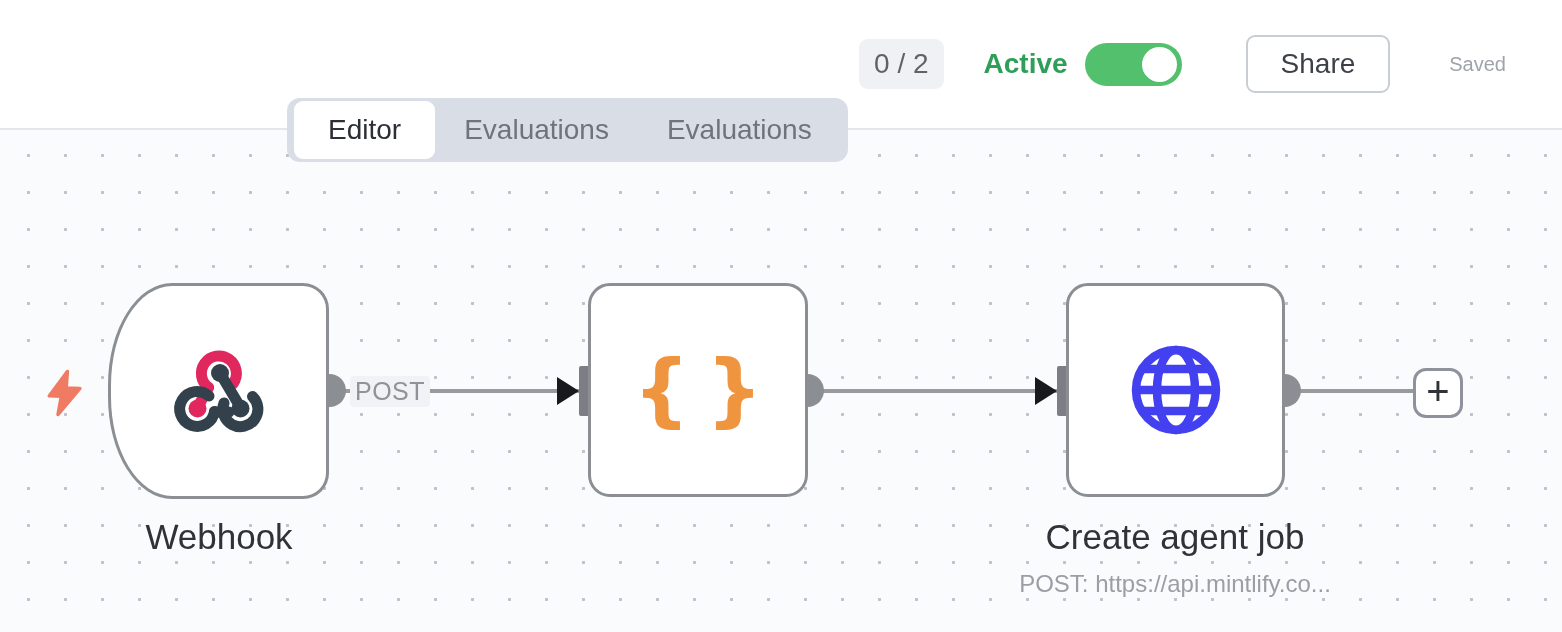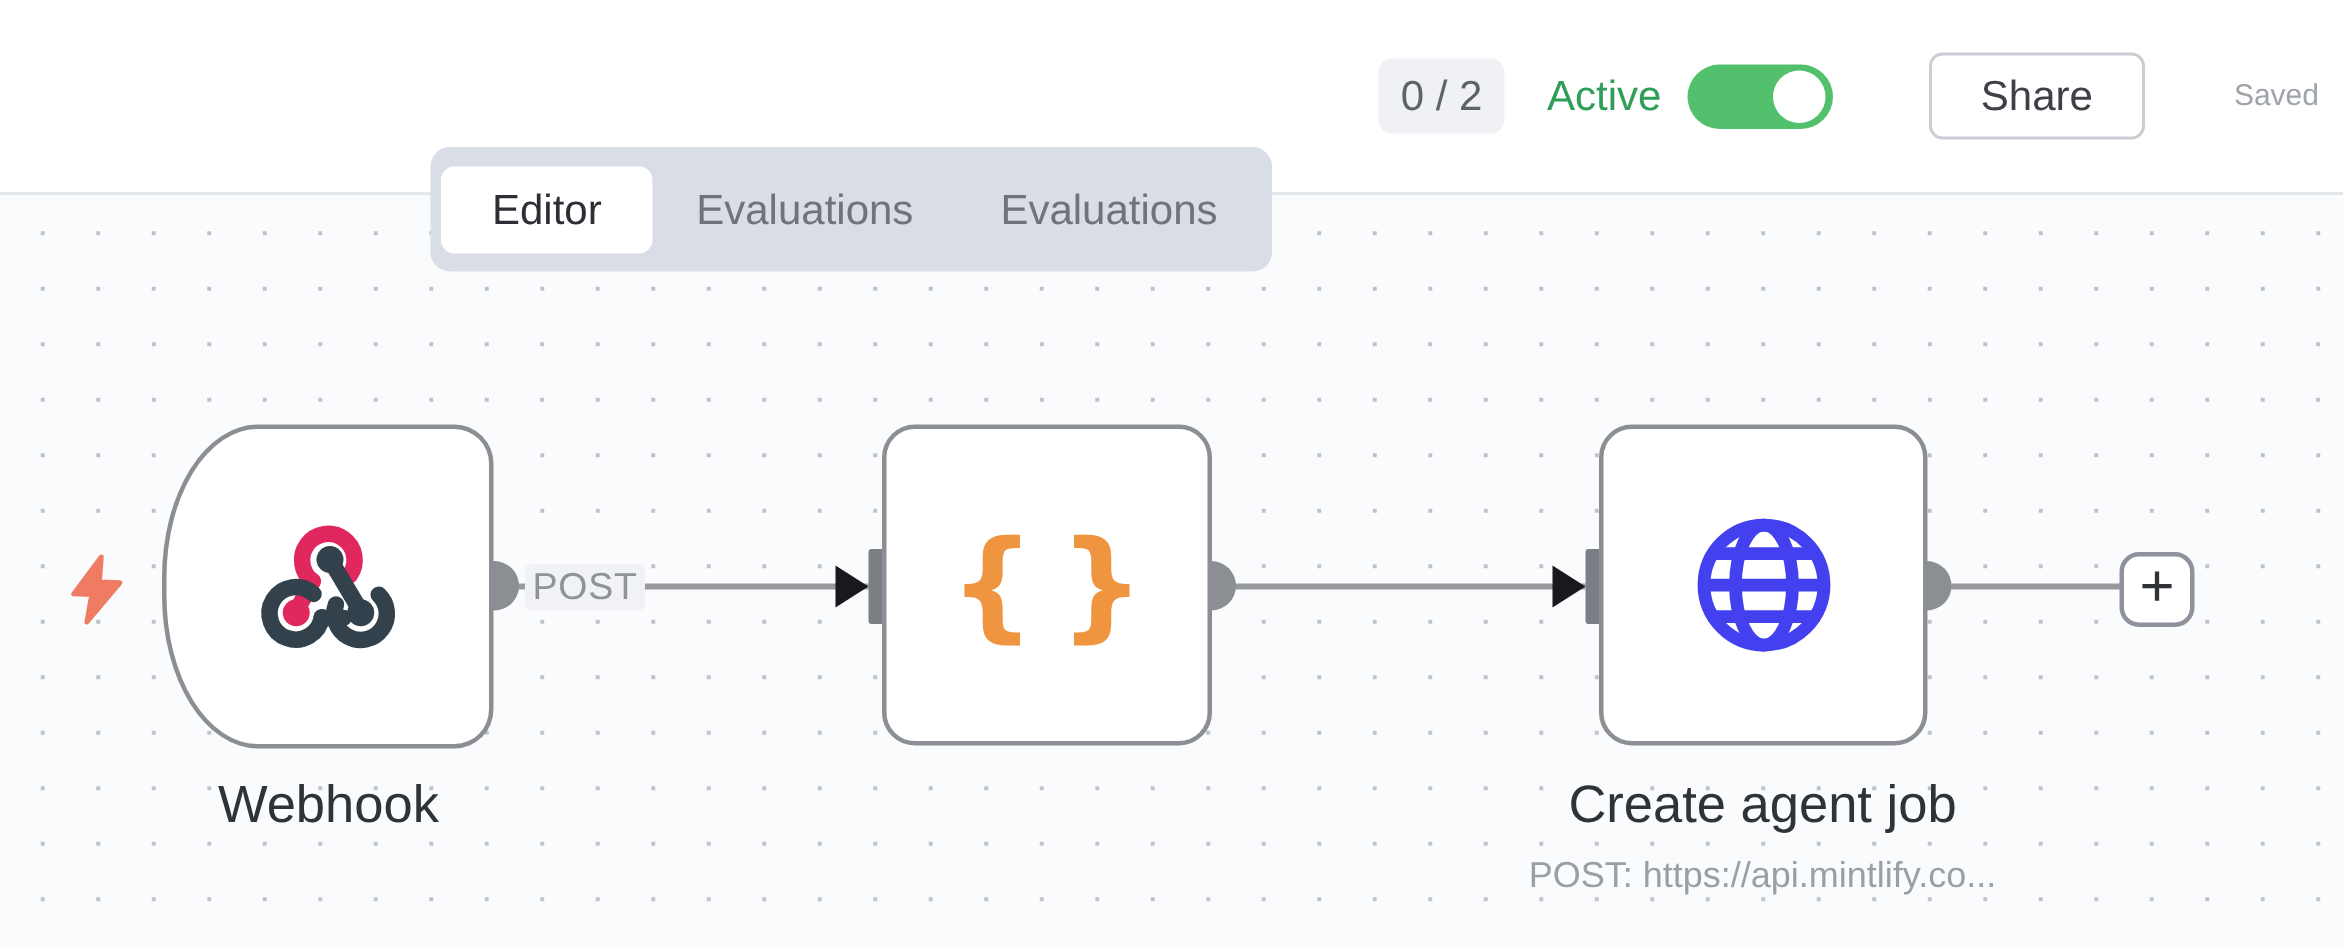--- a/index.html
+++ b/index.html
@@ -9,29 +9,29 @@
     background: #ffffff;
     position: relative;
   }
 
   
   .header {
     position: absolute; top: 0; left: 0; right: 0; height: 130px;
     background: #ffffff;
     border-bottom: 2px solid #e3e6eb;
     display: flex; align-items: center; justify-content: flex-end;
-    padding-right: 16px; z-index: 4;
+    padding-right: 56px; z-index: 4;
   }
   .issue-badge {
     background: #f0f1f4; color: #5d626b;
     font-size: 28px; padding: 9px 15px; border-radius: 9px;
   }
   .active-label {
-    color: #2f9e58; font-size: 28px; font-weight: 400;
-    margin-left: 28px;
+    color: #2f9e58; font-size: 28px; font-weight: 700;
+    margin-left: 40px;
   }
   .toggle {
     width: 97px; height: 43px; border-radius: 22px;
     background: #53c06d; margin-left: 17px; position: relative;
     cursor: pointer;
   }
   .toggle-knob {
     position: absolute; top: 4px; right: 5px;
     width: 35px; height: 35px; border-radius: 50%;
     background: #ffffff;
@@ -39,21 +39,21 @@
   .share-button {
     margin-left: 64px;
     background: #ffffff; border: 2px solid #c9cdd4; border-radius: 9px;
     color: #3d4147; font-size: 28px; padding: 11px 33px;
     font-family: "Liberation Sans", sans-serif; cursor: pointer;
   }
   .saved-status { color: #9fa3aa; font-size: 20px; margin-left: 59px; }
 
   
   .tab-bar {
-    position: absolute; left: 287px; top: 98px; height: 83px;
+    position: absolute; left: 287px; top: 98px; height: 64px;
     background: #d9dde6; border-radius: 13px;
     display: flex; align-items: center; padding: 0 7px;
     z-index: 5;
   }
   .tab {
     font-size: 28px; color: #6f737c; padding: 0 29px;
     height: 58px; display: flex; align-items: center;
     border-radius: 9px; cursor: pointer; white-space: nowrap;
   }
   .tab.active { background: #ffffff; color: #2c2f35; padding: 0 34px; }

